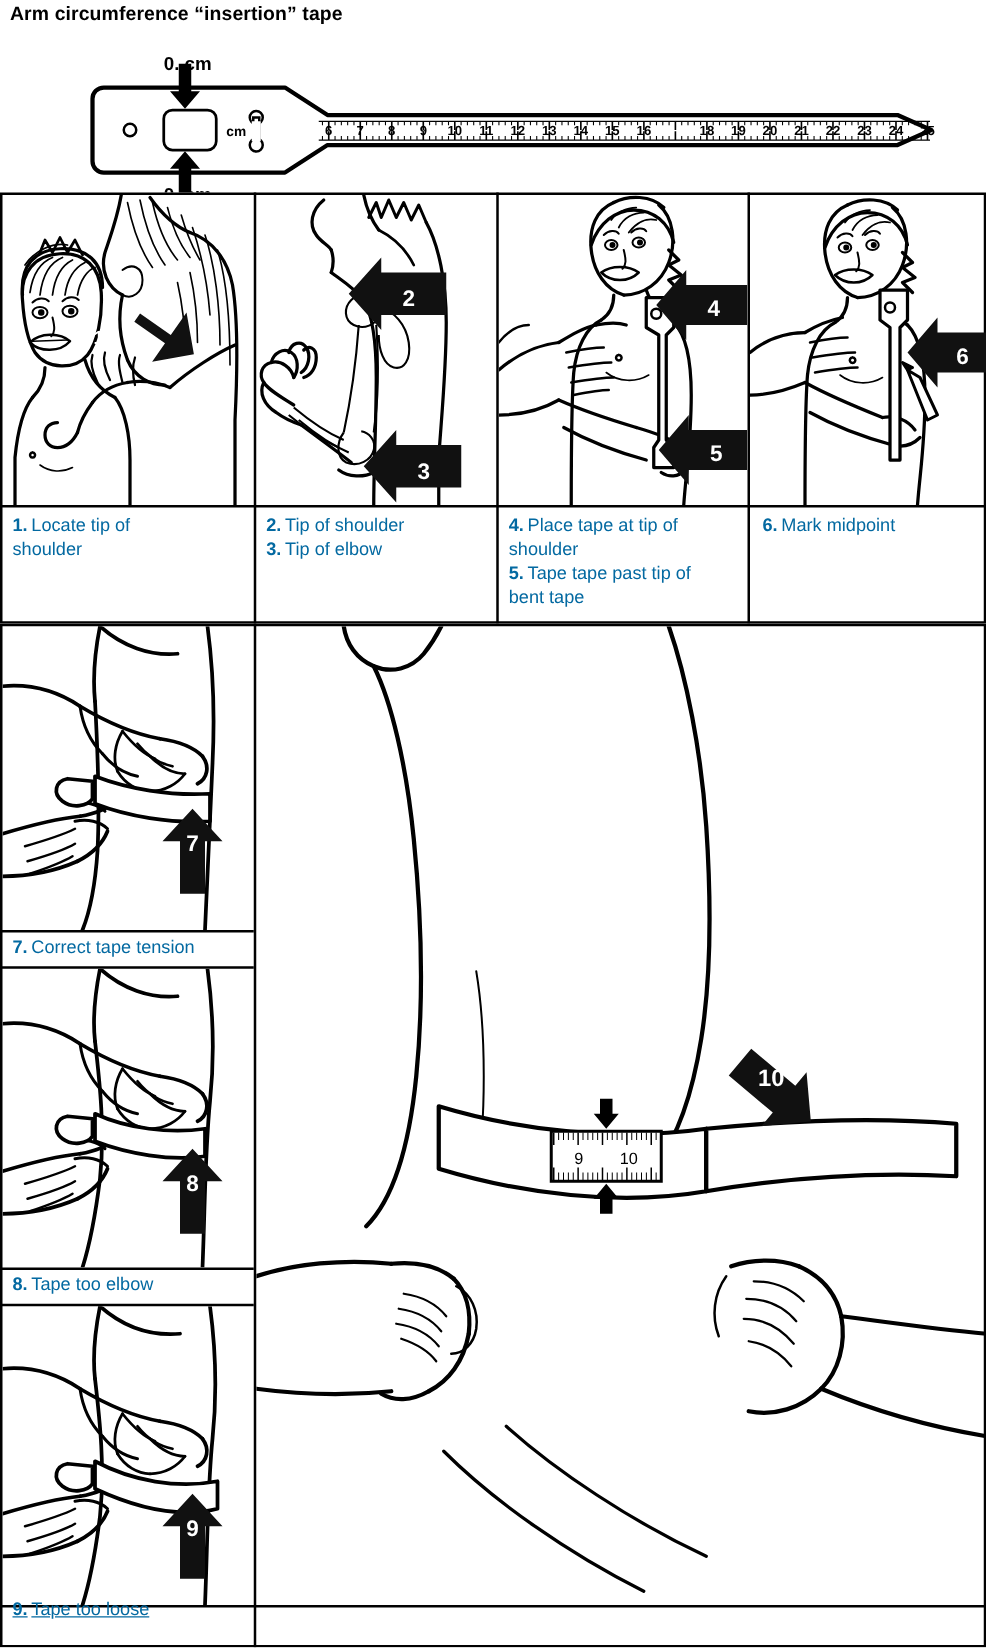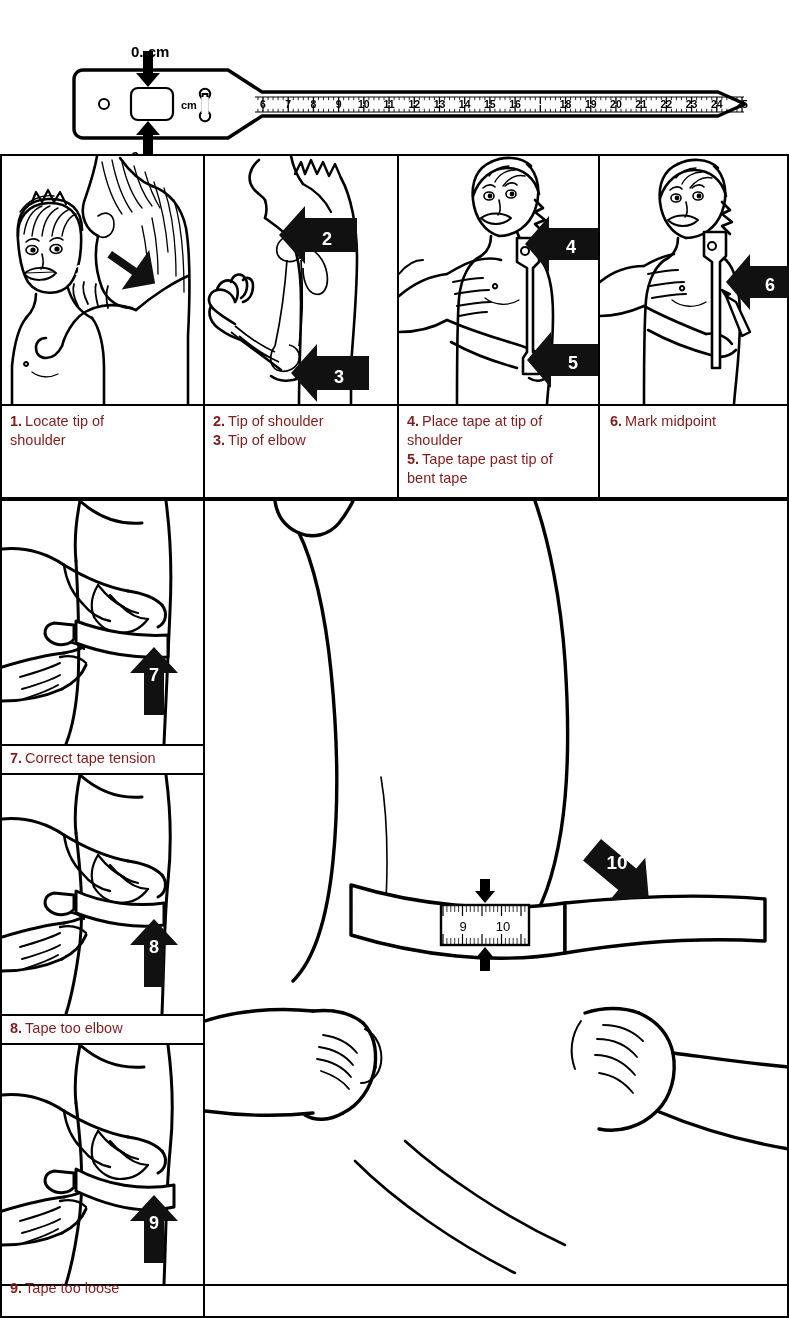--- a/index.html
+++ b/index.html
@@ -59,41 +59,42 @@
     position: absolute;
     background: #000;
   }
   .vline { width: 2px; }
   .hline { height: 2px; }
 
   .caption {
     position: absolute;
     font-size: 14.5px;
     line-height: 19px;
-    color: #7f1d1d;
+    color: #0369a1;
     box-sizing: border-box;
   }
   .caption .num {
     font-weight: 700;
     margin-right: 3px;
   }
 
   .art {
     position: absolute;
     overflow: hidden;
   }
   .art svg { display: block; }
 
   
 </style>
 </head>
 <body>
 
 <div id="sheet">
 
+  <div class="sheet-title">Arm circumference “insertion” tape</div>
 
   <div id="tape-figure">
 
     <div class="cm-callout" id="cm-top">0. cm</div>
     <div class="cm-callout" id="cm-bot">0. cm</div>
 
     <svg width="789" height="132" viewBox="0 0 789 132">
 
       <path d="M 83 35
                L 228 35
@@ -916,21 +917,21 @@
       <path d="M275 378 L285 378 L285 390 L290 390 L280 402 L270 390 L275 390 Z" fill="#000"></path>
       <path d="M275 470 L285 470 L285 458 L290 458 L280 446 L270 458 L275 458 Z" fill="#000"></path>
 
       <g transform="translate(396,338) rotate(40)">
         <path d="M0 0 L46 0 L46 -14 L74 14 L46 42 L46 28 L0 28 Z" fill="#111111"></path>
       </g>
       <text x="412" y="368" font-family="Liberation Sans, sans-serif" font-size="19" font-weight="700" fill="#ffffff" text-anchor="middle">10</text>
     </svg>
   </div>
 
-  <div class="caption" style="left:10px; top:1279px; width:185px;">
+  <div class="caption" style="left:10px; top:1279px; width:185px;text-decoration:underline;">
     <div><span class="num">9.</span><span>Tape too loose</span></div>
   </div>
 
   <div class="caption" style="left:10px; top:749px; width:185px;">
     <div><span class="num">7.</span><span>Correct tape tension</span></div>
   </div>
   <div class="caption" style="left:10px; top:1019px; width:185px;">
     <div><span class="num">8.</span><span>Tape too elbow</span></div>
   </div>
 

